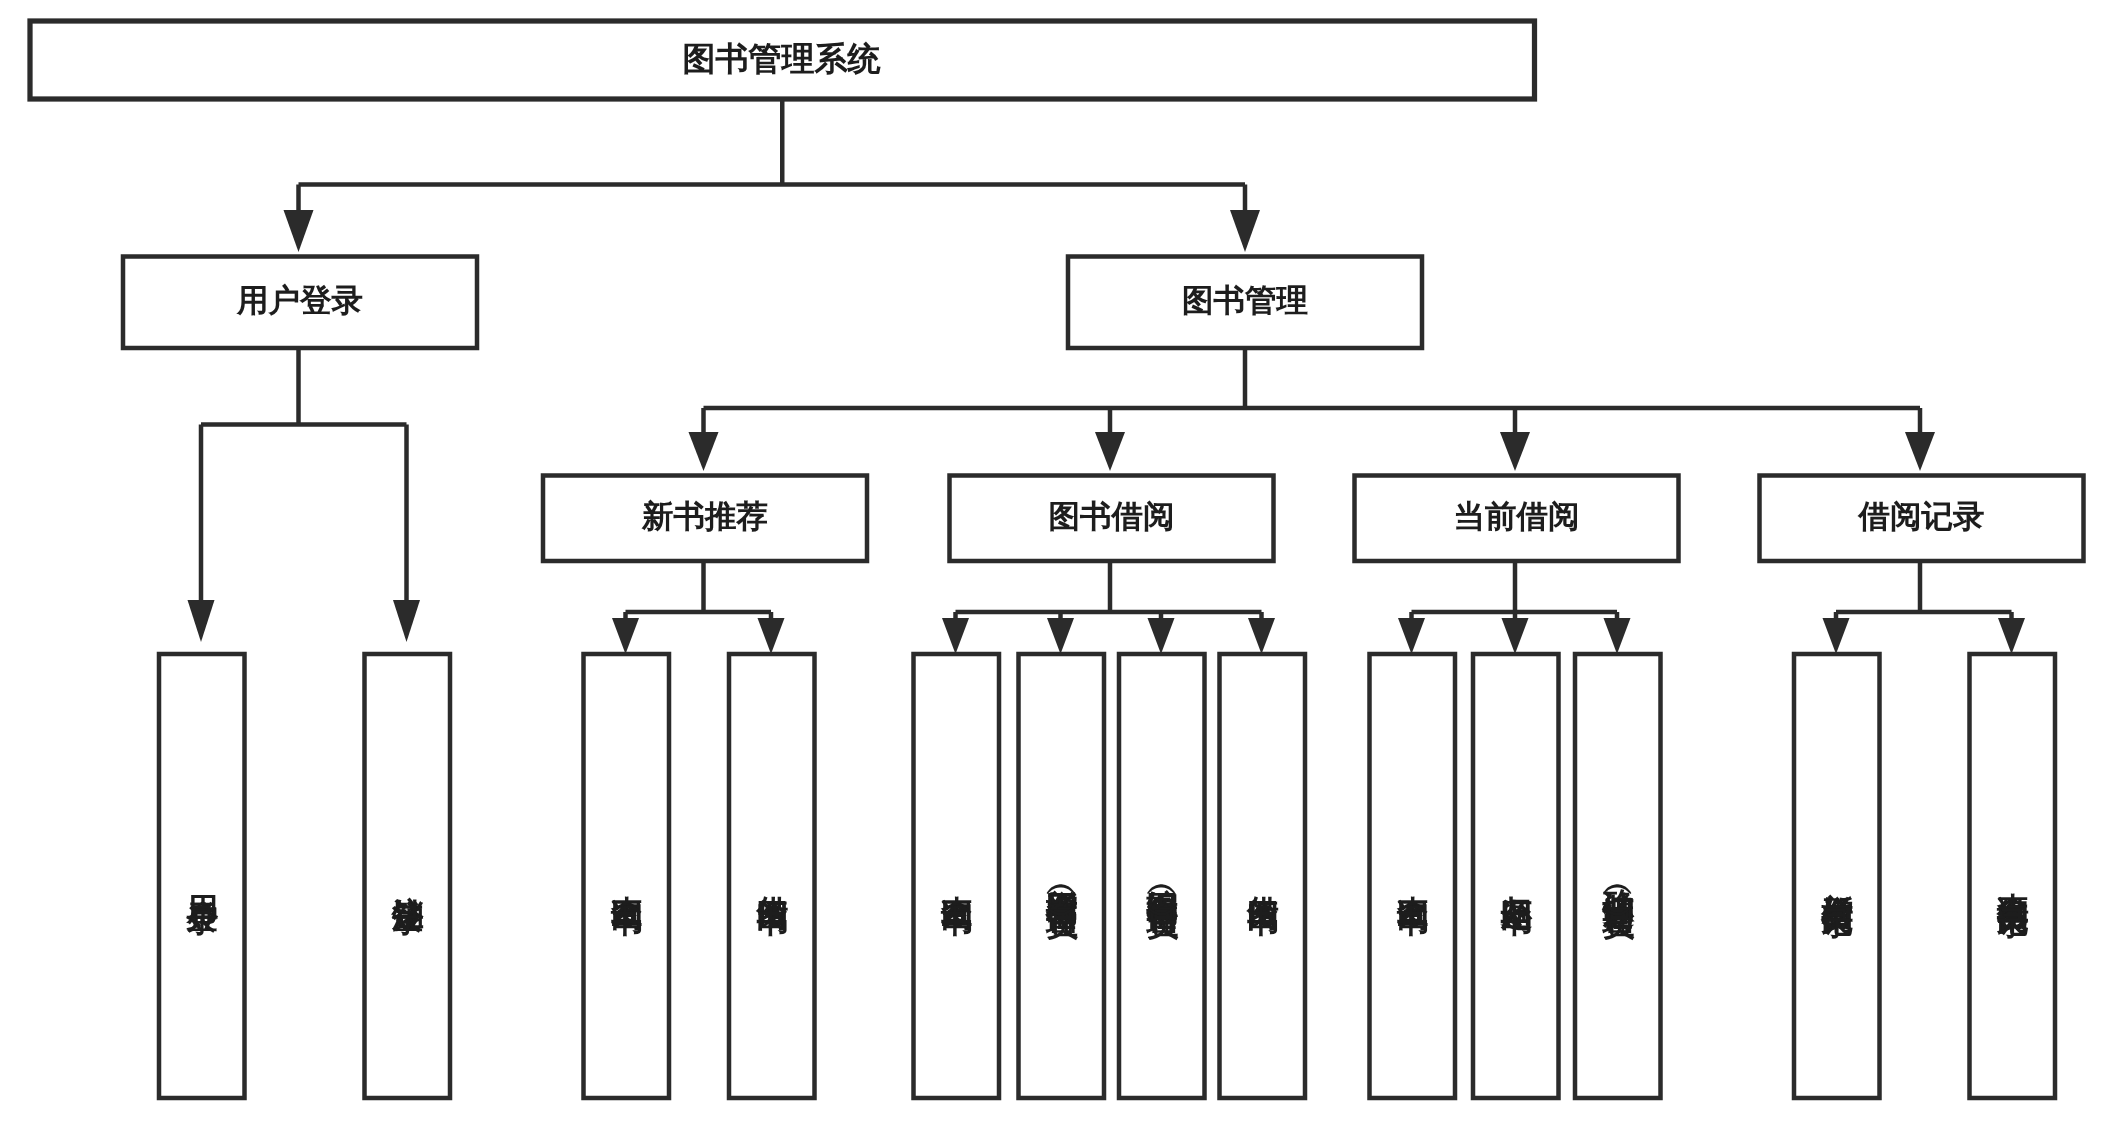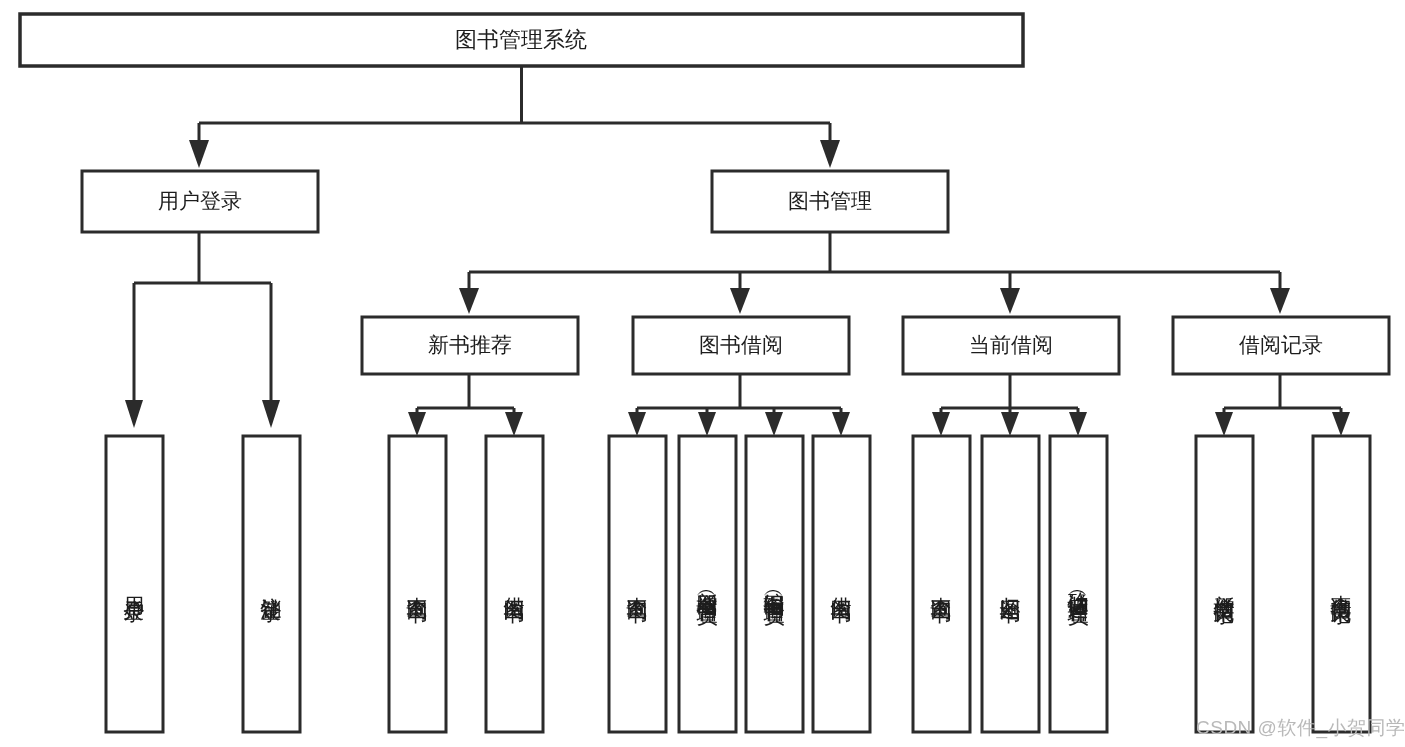--- a/index.html
+++ b/index.html
@@ -13,20 +13,21 @@
     font-family: "Liberation Sans", "DejaVu Sans", sans-serif;
     overflow: hidden;
     position: relative;
   }
   #diagram-root {
     position: absolute;
     left: 0;
     top: 0;
     width: 1405px;
     height: 743px;
+    font-weight: bold;
   }
   svg.diagram {
     display: block;
     width: 1405px;
     height: 747px;
   }
   .node-rect {
     fill: #ffffff;
     stroke: #2b2b2b;
     stroke-width: 3;
@@ -220,15 +221,14 @@
   <div class="leaf-text" style="left:746px; top:436px; width:57px; height:296px;">编辑图书（管理员）</div>
   <div class="leaf-text" style="left:813px; top:436px; width:57px; height:296px;">借阅图书</div>
 
   <div class="leaf-text" style="left:913px; top:436px; width:57px; height:296px;">查询图书</div>
   <div class="leaf-text" style="left:982px; top:436px; width:57px; height:296px;">归还图书</div>
   <div class="leaf-text" style="left:1050px; top:436px; width:57px; height:296px;">确认归还（管理员）</div>
 
   <div class="leaf-text" style="left:1196px; top:436px; width:57px; height:296px;">新增借阅记录</div>
   <div class="leaf-text" style="left:1313px; top:436px; width:57px; height:296px;">查询借阅记录</div>
 
-  <div class="watermark" style="left:1196px; top:715px;">CSDN @软件_小贺同学</div>
 
 </div>
 
 </body></html>

